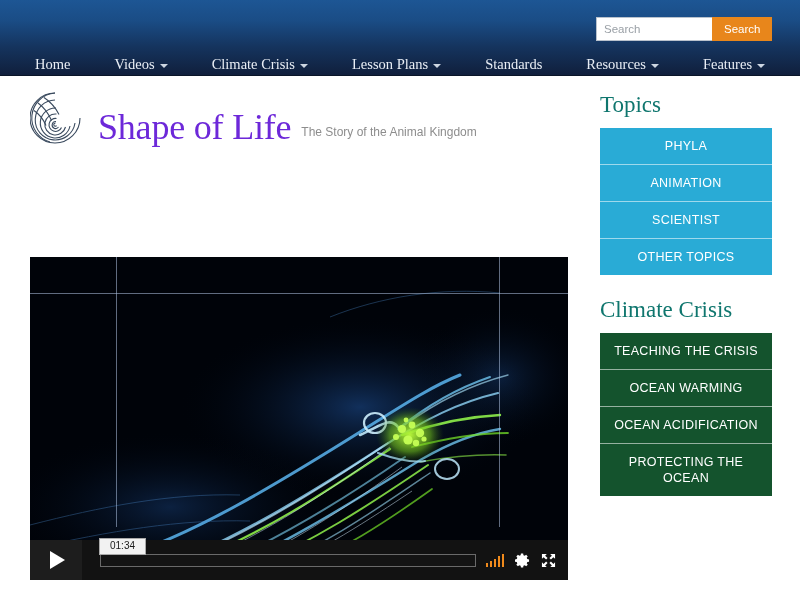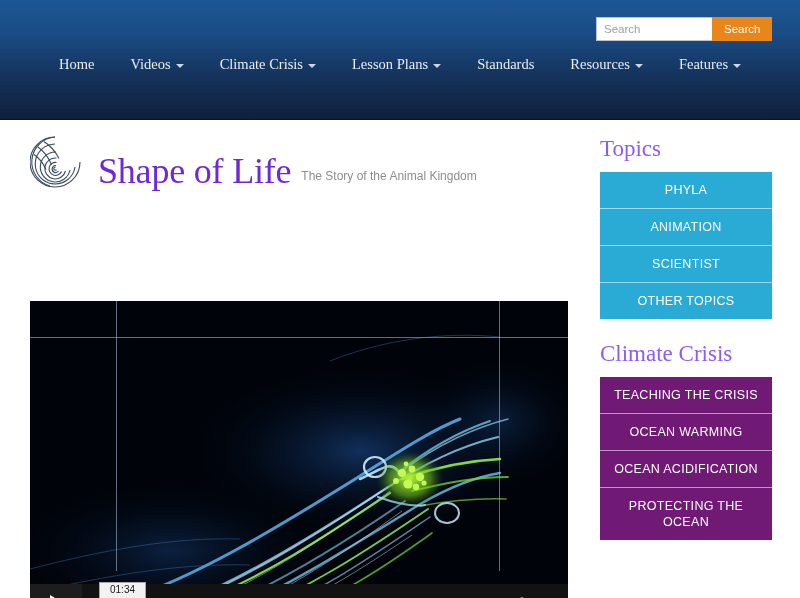--- a/index.html
+++ b/index.html
@@ -6,21 +6,21 @@
   html, body {
     width: 800px; height: 598px;
     overflow: hidden;
     background: #ffffff;
     font-family: "Liberation Sans", sans-serif;
   }
 
   
   #site-header {
     position: relative;
-    width: 800px; height: 120px;
+    width: 800px; height: 76px;
     background: linear-gradient(to bottom, #1d5694 0%, #1a4c85 28%, #15345e 62%, #101f3c 100%);
     border-bottom: 1px solid #0a1528;
   }
 
   #search-area {
     position: absolute;
     top: 17px; left: 596px;
     display: flex;
     height: 24px;
   }
@@ -47,21 +47,21 @@
     cursor: pointer;
     line-height: 22px;
   }
 
   #main-nav {
     position: absolute;
     left: 0; right: 0; top: 56px;
     display: flex;
     justify-content: center;
     align-items: center;
-    gap: 4px;
+    gap: 12px;
   }
   .nav-item {
     display: flex;
     align-items: center;
     gap: 5px;
     padding: 0 16px;
     color: #e9eef5;
     font-family: "Liberation Serif", serif;
     font-size: 14.5px;
     cursor: pointer;
@@ -185,40 +185,40 @@
   #volume-icon i:nth-child(3) { height: 8px; }
   #volume-icon i:nth-child(4) { height: 10.5px; }
   #volume-icon i:nth-child(5) { height: 13px; }
   .ctrl-svg { cursor: pointer; display: block; }
 
   
   #sidebar { position: absolute; left: 600px; top: 16px; width: 172px; }
   .sidebar-heading {
     font-family: "Liberation Serif", serif;
     font-size: 23px;
-    color: #8b5cf6;
+    color: #0f766e;
     font-weight: normal;
     margin-bottom: 10px;
   }
   .btn-group { margin-bottom: 22px; }
   .side-btn {
     display: flex; align-items: center; justify-content: center;
     text-align: center;
     color: #ffffff;
     font-family: "Liberation Sans", sans-serif;
     font-size: 12.5px;
     letter-spacing: 0.3px;
     padding: 10px 6px;
     cursor: pointer;
     line-height: 16px;
     border-bottom: 1px solid rgba(255,255,255,.55);
   }
   .side-btn:last-child { border-bottom: none; }
   .topics .side-btn { background: #29abd6; }
-  .climate .side-btn { background: #701a75; }
+  .climate .side-btn { background: #14532d; }
 </style>
 </head>
 <body>
 
 <div id="site-header">
 
   <div id="search-area">
     <input id="search-input" type="text" placeholder="Search" style="">
     <button id="search-button">Search</button>
   </div>

